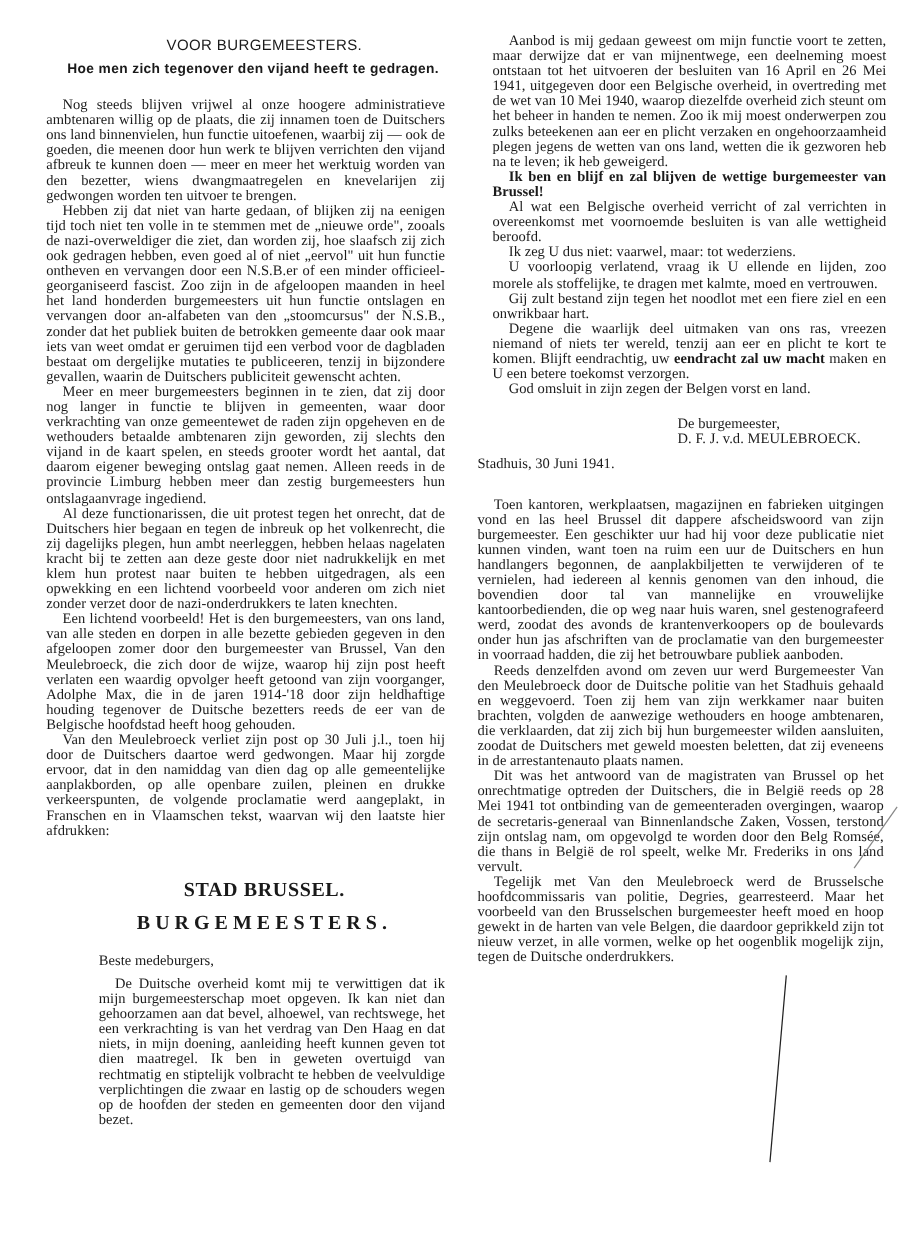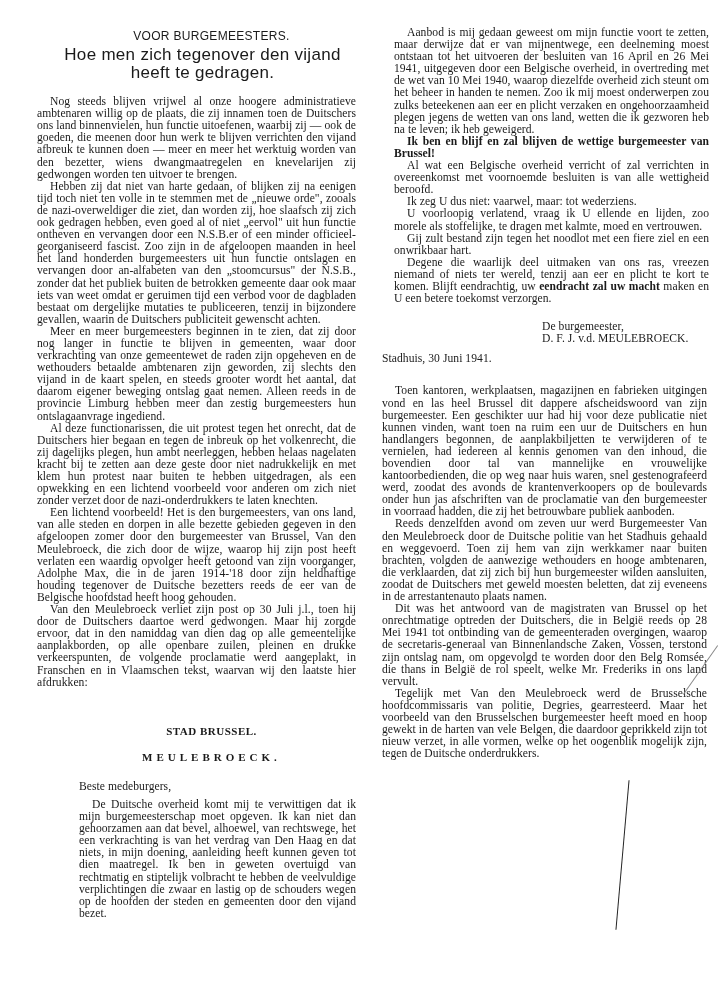--- a/index.html
+++ b/index.html
@@ -15,27 +15,27 @@
   }
   .col-left { left: 37px; width: 319px; }
   .col-right { left: 394px; width: 315px; top: 27px; }
   .title {
     font-family: "Liberation Sans", "DejaVu Sans", sans-serif;
     font-size: 12px; text-align: center; margin: 30px 0 0 0;
     letter-spacing: 0.3px; font-weight: normal; padding-left: 30px;
   }
   .subtitle {
     font-family: "Liberation Sans", "DejaVu Sans", sans-serif;
-    font-size: 17px; font-weight: normal; text-align: center;
+    font-size: 11px; font-weight: bold; text-align: center;
     line-height: 18px; margin: 4px 0 14px 12px; letter-spacing: 0.3px;
   }
   p { margin: 0; text-indent: 13px; }
   .bold { font-weight: bold; }
   .center-head {
-    text-align: center; font-weight: bold; font-size: 11px;
+    text-align: center; font-weight: bold; font-size: 16px;
     letter-spacing: 0.5px; margin: 36px 0 0 0; text-indent: 0; padding-left: 30px;
   }
   .center-head.spaced { letter-spacing: 4px; margin-top: 14px; }
   .salute { text-indent: 0; padding-left: 42px; margin-top: 18px; }
   .proclamation { padding-left: 42px; margin-top: 6px; }
   .signature { text-indent: 0; padding-left: 148px; margin-top: 16px; }
   .signature2 { text-indent: 0; padding-left: 148px; }
   .place-date { text-indent: 0; margin: 8px 0 0 -12px; }
   .after { margin-left: -12px; margin-top: 20px; width: 325px; }
   .after p { text-indent: 13px; }
@@ -48,36 +48,37 @@
   <h1 class="title">VOOR BURGEMEESTERS.</h1>
   <h2 class="subtitle">Hoe men zich tegenover den vijand heeft te gedragen.</h2>
   <p>Nog steeds blijven vrijwel al onze hoogere administratieve ambtenaren willig op de plaats, die zij innamen toen de Duitschers ons land binnenvielen, hun functie uitoefenen, waarbij zij — ook de goeden, die meenen door hun werk te blijven verrichten den vijand afbreuk te kunnen doen — meer en meer het werktuig worden van den bezetter, wiens dwangmaatregelen en knevelarijen zij gedwongen worden ten uitvoer te brengen.</p>
   <p>Hebben zij dat niet van harte gedaan, of blijken zij na eenigen tijd toch niet ten volle in te stemmen met de „nieuwe orde", zooals de nazi-overweldiger die ziet, dan worden zij, hoe slaafsch zij zich ook gedragen hebben, even goed al of niet „eervol" uit hun functie ontheven en vervangen door een N.S.B.er of een minder officieel-georganiseerd fascist. Zoo zijn in de afgeloopen maanden in heel het land honderden burgemeesters uit hun functie ontslagen en vervangen door an-alfabeten van den „stoomcursus" der N.S.B., zonder dat het publiek buiten de betrokken gemeente daar ook maar iets van weet omdat er geruimen tijd een verbod voor de dagbladen bestaat om dergelijke mutaties te publiceeren, tenzij in bijzondere gevallen, waarin de Duitschers publiciteit gewenscht achten.</p>
   <p>Meer en meer burgemeesters beginnen in te zien, dat zij door nog langer in functie te blijven in gemeenten, waar door verkrachting van onze gemeentewet de raden zijn opgeheven en de wethouders betaalde ambtenaren zijn geworden, zij slechts den vijand in de kaart spelen, en steeds grooter wordt het aantal, dat daarom eigener beweging ontslag gaat nemen. Alleen reeds in de provincie Limburg hebben meer dan zestig burgemeesters hun ontslagaanvrage ingediend.</p>
   <p>Al deze functionarissen, die uit protest tegen het onrecht, dat de Duitschers hier begaan en tegen de inbreuk op het volkenrecht, die zij dagelijks plegen, hun ambt neerleggen, hebben helaas nagelaten kracht bij te zetten aan deze geste door niet nadrukkelijk en met klem hun protest naar buiten te hebben uitgedragen, als een opwekking en een lichtend voorbeeld voor anderen om zich niet zonder verzet door de nazi-onderdrukkers te laten knechten.</p>
   <p>Een lichtend voorbeeld! Het is den burgemeesters, van ons land, van alle steden en dorpen in alle bezette gebieden gegeven in den afgeloopen zomer door den burgemeester van Brussel, Van den Meulebroeck, die zich door de wijze, waarop hij zijn post heeft verlaten een waardig opvolger heeft getoond van zijn voorganger, Adolphe Max, die in de jaren 1914-'18 door zijn heldhaftige houding tegenover de Duitsche bezetters reeds de eer van de Belgische hoofdstad heeft hoog gehouden.</p>
   <p>Van den Meulebroeck verliet zijn post op 30 Juli j.l., toen hij door de Duitschers daartoe werd gedwongen. Maar hij zorgde ervoor, dat in den namiddag van dien dag op alle gemeentelijke aanplakborden, op alle openbare zuilen, pleinen en drukke verkeerspunten, de volgende proclamatie werd aangeplakt, in Franschen en in Vlaamschen tekst, waarvan wij den laatste hier afdrukken:</p>
 
   <p class="center-head">STAD BRUSSEL.</p>
-  <p class="center-head spaced">MEULEBROECK.</p>
+  <p class="center-head spaced">BURGEMEESTERS.</p>
   <p class="salute">Beste medeburgers,</p>
   <div class="proclamation">
     <p>De Duitsche overheid komt mij te verwittigen dat ik mijn burgemeesterschap moet opgeven. Ik kan niet dan gehoorzamen aan dat bevel, alhoewel, van rechtswege, het een verkrachting is van het verdrag van Den Haag en dat niets, in mijn doening, aanleiding heeft kunnen geven tot dien maatregel. Ik ben in geweten overtuigd van rechtmatig en stiptelijk volbracht te hebben de veelvuldige verplichtingen die zwaar en lastig op de schouders wegen op de hoofden der steden en gemeenten door den vijand bezet.</p>
   </div>
 </div>
 
 <div class="col col-right">
   <div>
     <p>Aanbod is mij gedaan geweest om mijn functie voort te zetten, maar derwijze dat er van mijnentwege, een deelneming moest ontstaan tot het uitvoeren der besluiten van 16 April en 26 Mei 1941, uitgegeven door een Belgische overheid, in overtreding met de wet van 10 Mei 1940, waarop diezelfde overheid zich steunt om het beheer in handen te nemen. Zoo ik mij moest onderwerpen zou zulks beteekenen aan eer en plicht verzaken en ongehoorzaamheid plegen jegens de wetten van ons land, wetten die ik gezworen heb na te leven; ik heb geweigerd.</p>
     <p class="bold">Ik ben en blijf en zal blijven de wettige burgemeester van Brussel!</p>
     <p>Al wat een Belgische overheid verricht of zal verrichten in overeenkomst met voornoemde besluiten is van alle wettigheid beroofd.</p>
     <p>Ik zeg U dus niet: vaarwel, maar: tot wederziens.</p>
     <p>U voorloopig verlatend, vraag ik U ellende en lijden, zoo morele als stoffelijke, te dragen met kalmte, moed en vertrouwen.</p>
     <p>Gij zult bestand zijn tegen het noodlot met een fiere ziel en een onwrikbaar hart.</p>
     <p><span>Degene die waarlijk deel uitmaken van ons ras, vreezen niemand of niets ter wereld, tenzij aan eer en plicht te kort te komen. Blijft eendrachtig, uw </span><span class="bold">eendracht zal uw macht</span><span> maken en U een betere toekomst verzorgen.</span></p>
+    <p>God omsluit in zijn zegen der Belgen vorst en land.</p>
     <p class="signature">De burgemeester,</p>
     <p class="signature2">D. F. J. v.d. MEULEBROECK.</p>
     <p class="place-date">Stadhuis, 30 Juni 1941.</p>
   </div>
   <div class="after">
     <p>Toen kantoren, werkplaatsen, magazijnen en fabrieken uitgingen vond en las heel Brussel dit dappere afscheidswoord van zijn burgemeester. Een geschikter uur had hij voor deze publicatie niet kunnen vinden, want toen na ruim een uur de Duitschers en hun handlangers begonnen, de aanplakbiljetten te verwijderen of te vernielen, had iedereen al kennis genomen van den inhoud, die bovendien door tal van mannelijke en vrouwelijke kantoorbedienden, die op weg naar huis waren, snel gestenografeerd werd, zoodat des avonds de krantenverkoopers op de boulevards onder hun jas afschriften van de proclamatie van den burgemeester in voorraad hadden, die zij het betrouwbare publiek aanboden.</p>
     <p>Reeds denzelfden avond om zeven uur werd Burgemeester Van den Meulebroeck door de Duitsche politie van het Stadhuis gehaald en weggevoerd. Toen zij hem van zijn werkkamer naar buiten brachten, volgden de aanwezige wethouders en hooge ambtenaren, die verklaarden, dat zij zich bij hun burgemeester wilden aansluiten, zoodat de Duitschers met geweld moesten beletten, dat zij eveneens in de arrestantenauto plaats namen.</p>
     <p>Dit was het antwoord van de magistraten van Brussel op het onrechtmatige optreden der Duitschers, die in België reeds op 28 Mei 1941 tot ontbinding van de gemeenteraden overgingen, waarop de secretaris-generaal van Binnenlandsche Zaken, Vossen, terstond zijn ontslag nam, om opgevolgd te worden door den Belg Romsée, die thans in België de rol speelt, welke Mr. Frederiks in ons land vervult.</p>
     <p>Tegelijk met Van den Meulebroeck werd de Brusselsche hoofdcommissaris van politie, Degries, gearresteerd. Maar het voorbeeld van den Brusselschen burgemeester heeft moed en hoop gewekt in de harten van vele Belgen, die daardoor geprikkeld zijn tot nieuw verzet, in alle vormen, welke op het oogenblik mogelijk zijn, tegen de Duitsche onderdrukkers.</p>
   </div>

